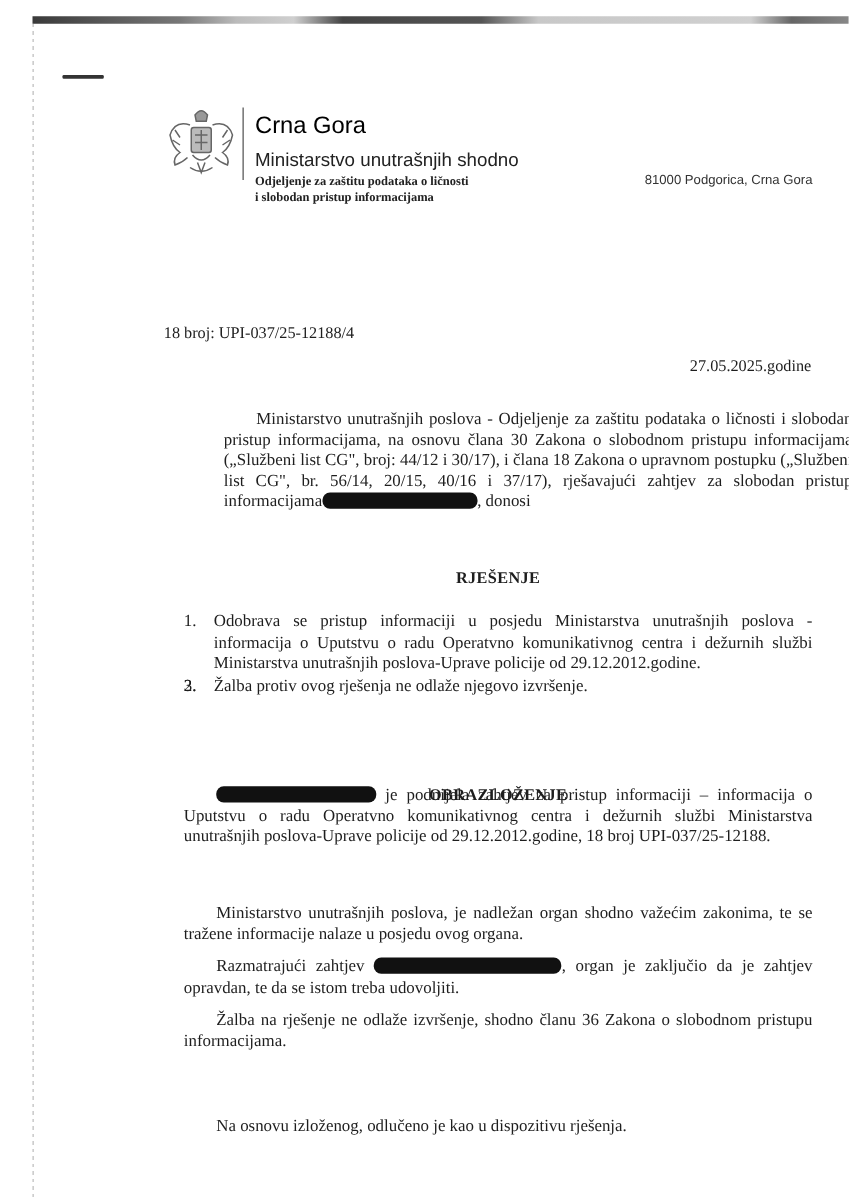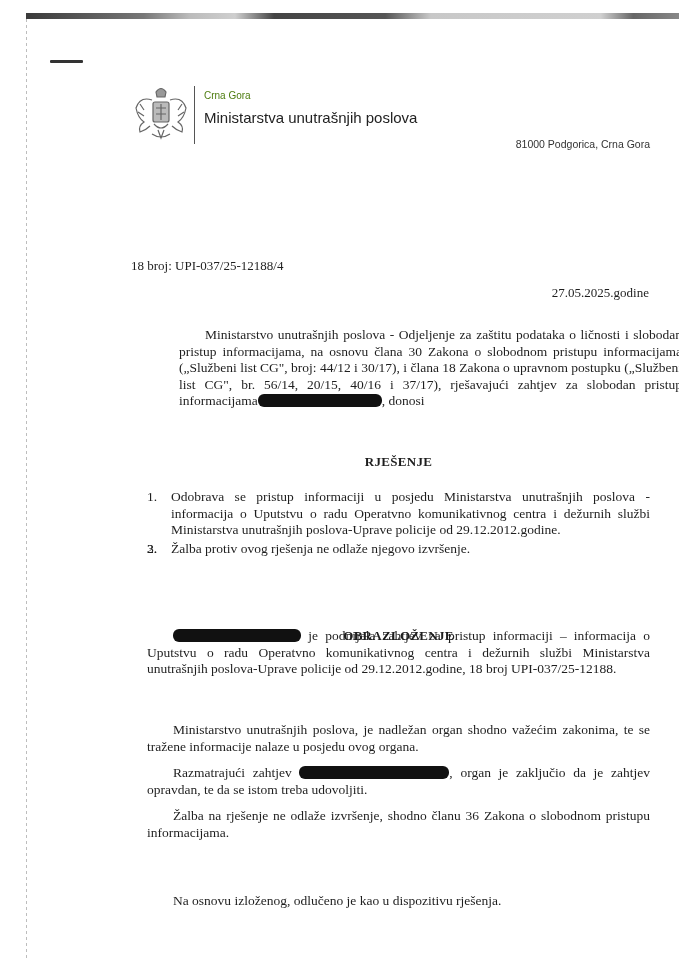--- a/index.html
+++ b/index.html
@@ -24,21 +24,21 @@
       background: #333; border-radius: 1px;
     }
     .letterhead { position: absolute; left: 132px; top: 84px; }
     .coat-of-arms {
       position: absolute; left: 0; top: 0; width: 58px; height: 62px;
     }
     .lh-divider {
       position: absolute; left: 62px; top: 2px; width: 1px; height: 58px; background: #555;
     }
     .lh-text { position: absolute; left: 72px; top: 6px; white-space: nowrap; }
-    .lh-country { font-family: "Liberation Sans", sans-serif; font-size: 10px; color: #4d7c0f; margin: 0; }
+    .lh-country { font-family: "Liberation Sans", sans-serif; font-size: 19px; color: #000000; margin: 0; }
     .lh-ministry { font-family: "Liberation Sans", sans-serif; font-size: 15px; color: #222; margin-top: 8px; }
     .lh-dept { font-family: "Liberation Serif", serif; font-weight: bold; font-size: 10px; line-height: 13px; color: #222; margin-top: 2px; }
     .address {
       position: absolute; right: 29px; top: 137px; text-align: right;
       font-family: "Liberation Sans", sans-serif; font-size: 10.5px; line-height: 14px; color: #333;
     }
     .ref-number { position: absolute; left: 131px; top: 258px; font-size: 13px; }
     .doc-date { position: absolute; right: 30px; top: 285px; font-size: 13px; }
     .body-text {
       position: absolute; left: 147px; width: 503px;
@@ -78,21 +78,25 @@
         <rect x="21" y="18" width="16" height="20" rx="2" fill="#bbb"></rect>
         <path d="M24 24 h10 M24 30 h10 M29 20 v16"></path>
         <path d="M22 40 q7 8 14 0 M26 46 l3 8 l3 -8"></path>
         <path d="M20 50 q9 6 18 0"></path>
       </g>
     </svg>
   </div>
   <div class="lh-divider"></div>
   <div class="lh-text">
     <div class="lh-country">Crna Gora</div>
-    <div class="lh-ministry">Ministarstva unutrašnjih poslova</div>
+    <div class="lh-ministry">Ministarstvo unutrašnjih shodno</div>
+    <div class="lh-dept">
+      <div>Odjeljenje za zaštitu podataka o ličnosti</div>
+      <div>i slobodan pristup informacijama</div>
+    </div>
   </div>
 </div>
 
 <div class="address">
   <div>81000 Podgorica, Crna Gora</div>
 </div>
 
 <div class="ref-number">18 broj: UPI-037/25-12188/4</div>
 <div class="doc-date">27.05.2025.godine</div>
 

